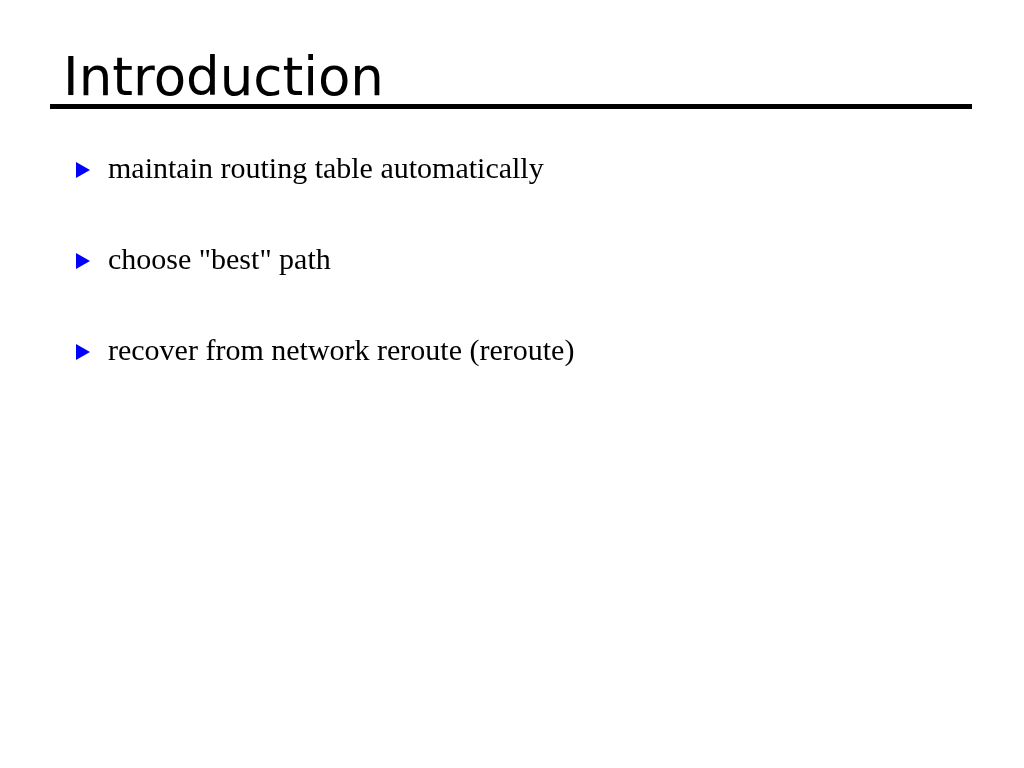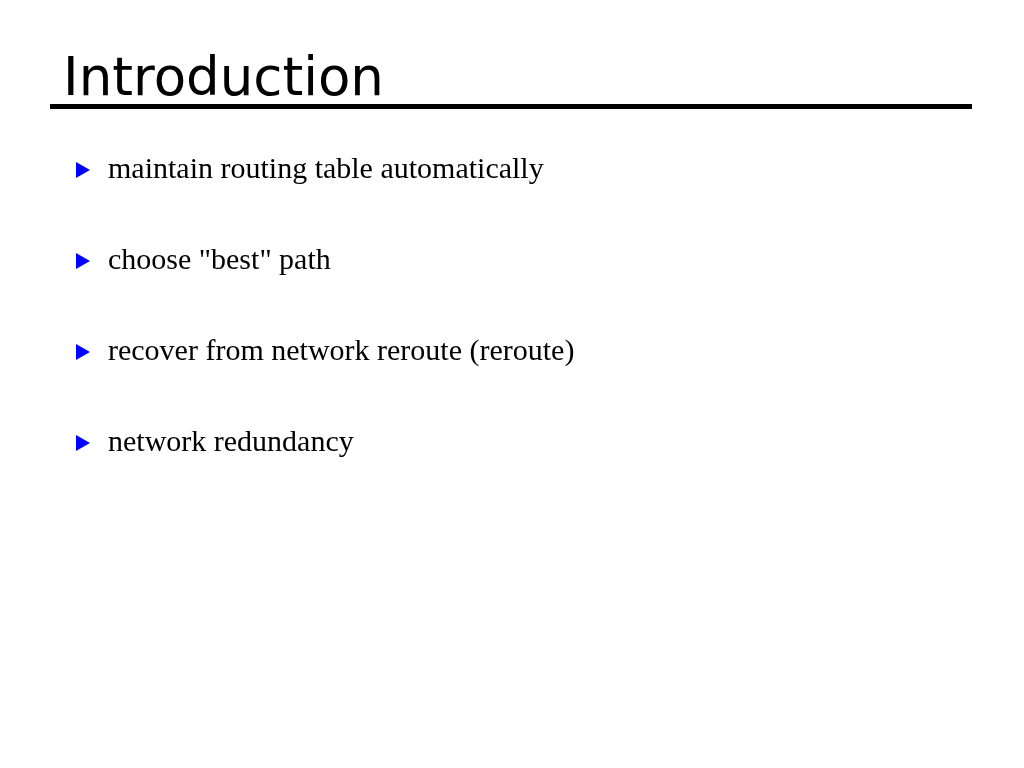--- a/index.html
+++ b/index.html
@@ -108,20 +108,16 @@
     <li class="bullet-item">
       <span class="bullet-marker"></span>
       <span class="bullet-text">choose "best" path</span>
     </li>
 
     <li class="bullet-item">
       <span class="bullet-marker"></span>
       <span class="bullet-text">recover from network reroute (reroute)</span>
     </li>
 
-    <li class="bullet-item">
-      <span class="bullet-marker"></span>
-      <span class="bullet-text">network redundancy</span>
-    </li>
 
   </ul>
 
 </div>
 
 </body></html>

